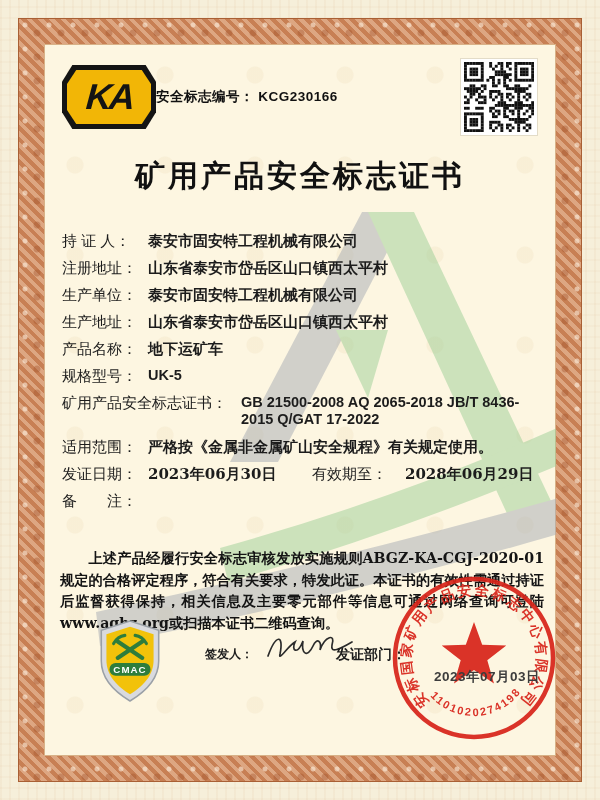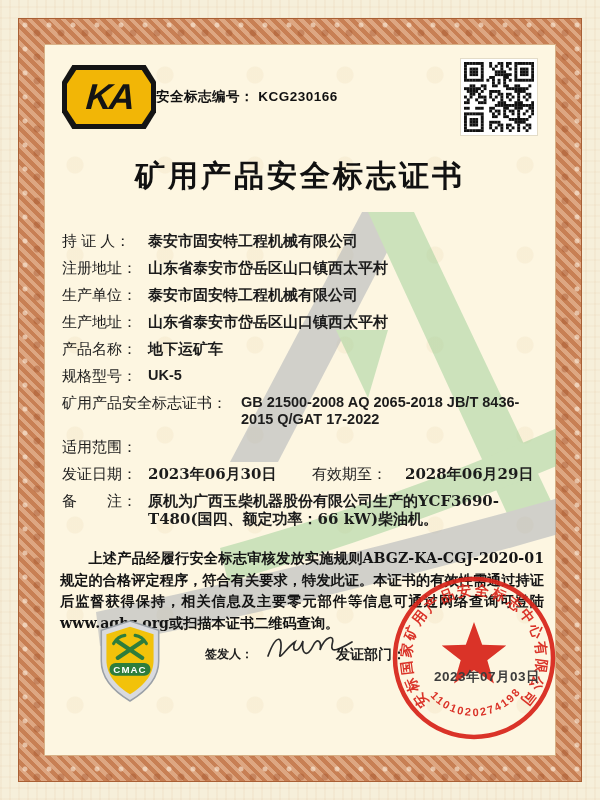--- a/index.html
+++ b/index.html
@@ -418,30 +418,30 @@
       <div class="row">
         <span class="flabel">规格型号：</span>
         <span class="fvalue hei">UK-5</span>
       </div>
       <div class="row">
         <span class="flabel auto">矿用产品安全标志证书：</span>
         <span class="fvalue hei">GB 21500-2008 AQ 2065-2018 JB/T 8436-2015 Q/GAT 17-2022</span>
       </div>
       <div class="row">
         <span class="flabel">适用范围：</span>
+        <span class="fvalue kai">严格按《金属非金属矿山安全规程》有关规定使用。</span>
       </div>
       <div class="row dates">
         <span class="flabel">发证日期：</span>
         <span class="fvalue kai v1">2023年06月30日</span>
         <span class="flabel l2">有效期至：</span>
         <span class="fvalue kai">2028年06月29日</span>
       </div>
       <div class="row">
         <span class="flabel">备　　注：</span>
-        <span class="fvalue kai">原机为广西玉柴机器股份有限公司生产的YCF3690-T480(国四、额定功率：66 kW)柴油机。</span>
       </div>
     </div>
 
     <p class="statement">上述产品经履行安全标志审核发放实施规则ABGZ-KA-CGJ-2020-01规定的合格评定程序，符合有关要求，特发此证。本证书的有效性需通过持证后监督获得保持，相关信息及主要零元部件等信息可通过网络查询可登陆www.aqbz.org或扫描本证书二维码查询。</p>
 
     <svg class="cmac" viewBox="0 0 62 80" xmlns="http://www.w3.org/2000/svg">
       <path d="M31 1 L59 10 V40 C59 58 46 70 31 79 C16 70 3 58 3 40 V10 Z" fill="#d9dade" stroke="#9aa0a6" stroke-width="1.5"></path>
       <path d="M31 6.5 L54 14 V39 C54 54.5 43.5 64.5 31 72.5 C18.5 64.5 8 54.5 8 39 V14 Z" fill="#f2c20a"></path>
       <g stroke="#2e7d3c" stroke-width="4" stroke-linecap="round" fill="none">
         <line x1="19" y1="21" x2="43" y2="37"></line>

